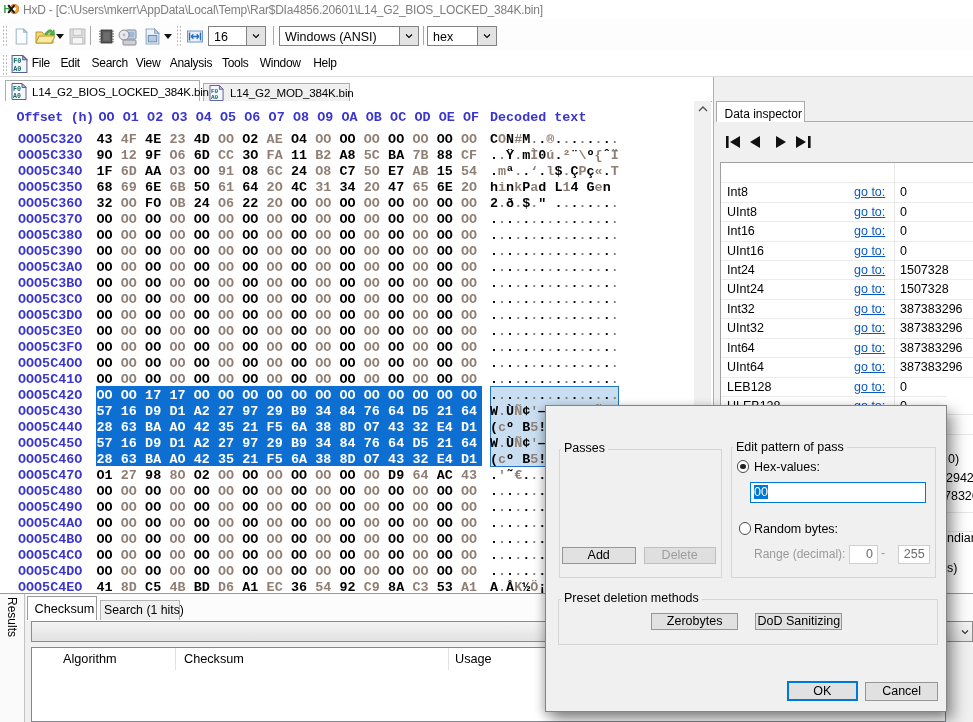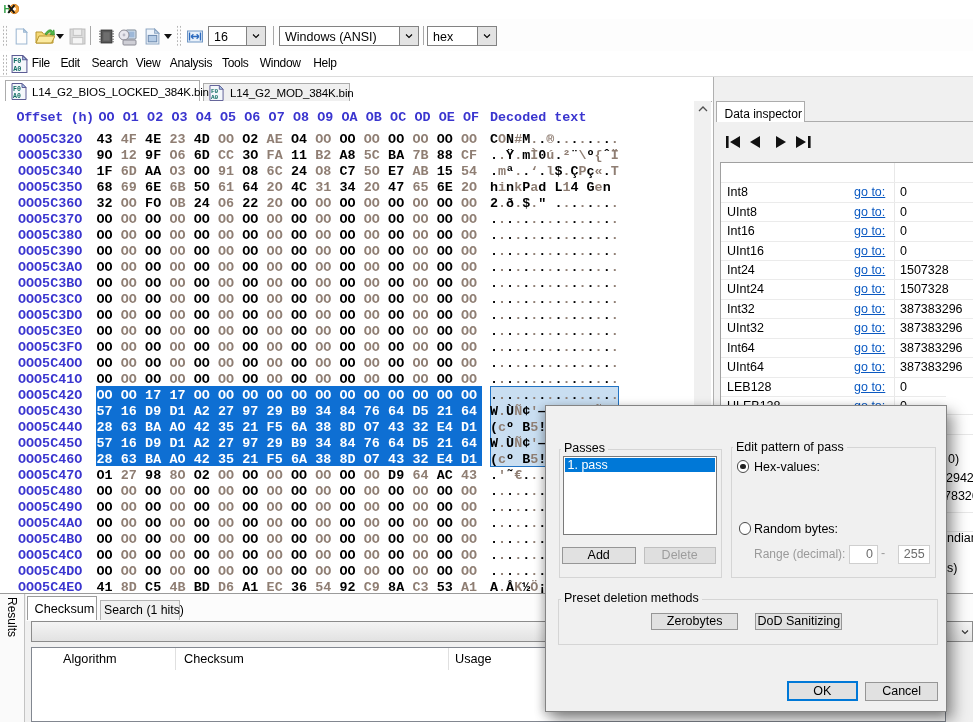--- a/index.html
+++ b/index.html
@@ -79,20 +79,21 @@
 </style></head><body>
 <div id="app">
 
 <div id="title">
  <svg class="abs" style="left:4px;top:2px" width="15" height="14" viewBox="0 0 15 14">
   <text x="-0.5" y="10.5" font-size="10" font-weight="bold" fill="#2e9e44" font-family="Liberation Sans">H</text>
   <circle cx="10.3" cy="7" r="4.6" fill="#f2a33c" stroke="#d57d1b" stroke-width="1"></circle>
   <circle cx="10.3" cy="7" r="1.8" fill="#fff"></circle>
   <path d="M4.2 3.2 L10.5 11 M10.5 3.2 L4.2 11" stroke="#151515" stroke-width="1.9"></path>
  </svg>
+ <span class="txt">HxD - [C:\Users\mkerr\AppData\Local\Temp\Rar$DIa4856.20601\L14_G2_BIOS_LOCKED_384K.bin]</span>
 </div>
 
 <div id="tbar">
  <div class="grip" style="left:2px"></div>
  <svg class="tico" style="left:13px" viewBox="0 0 16 16">
    <path d="M3 1 h7 l3 3 v11 h-10 z" fill="#fdfdfd" stroke="#9db8d2"></path>
    <path d="M10 1 l3 3 h-3 z" fill="#c8dcf0" stroke="#9db8d2"></path>
  </svg>
  <svg class="tico" style="left:35px;width:20px" viewBox="0 0 20 17">
    <path d="M1 4 h6 l1.5 2 H18 v9 H1 z" fill="#f5d876" stroke="#b8962e"></path>
@@ -364,31 +365,30 @@
   <span class="chd" style="left:423px">Usage</span>
   <div class="cline" style="left:143px"></div>
   <div class="cline" style="left:416px"></div>
   <div class="cline" style="left:517px"></div>
  </div>
 </div>
 
 <div id="dlg">
  <div class="grp" style="left:13px;top:42.5px;width:163px;height:129px"></div>
  <span class="grplab" style="left:15px;top:35px">Passes</span>
- <div class="abs" style="left:16.5px;top:49.5px;width:154px;height:79px;background:#fff;border:1px solid #7a7a7a">
-   <div class="abs" style="left:1px;top:1px;right:1px;height:14.5px;background:#0078d7"></div>
-   <span class="abs" style="left:4px;top:1px;font-size:12.5px;color:#fff">1. pass</span>
- </div>
  <div class="btn" style="left:15.7px;top:140.6px;width:74px;height:17px">Add</div>
  <div class="btn dis" style="left:97.7px;top:140.6px;width:72px;height:17px">Delete</div>
 
  <div class="grp" style="left:185.4px;top:41px;width:205px;height:130.5px"></div>
  <span class="grplab" style="left:187px;top:34px">Edit pattern of pass</span>
  <div class="radio on" style="left:190.8px;top:54px"></div>
  <span class="dtxt" style="left:208px;top:53.5px">Hex-values:</span>
+ <div class="abs" style="left:204px;top:76.2px;width:176px;height:21px;background:#fff;border:1px solid #0078d7">
+   <span class="abs" style="left:3px;top:2px;font-size:12.5px;background:#0078d7;color:#fff">00</span>
+ </div>
  <div class="radio" style="left:192.5px;top:116px"></div>
  <span class="dtxt" style="left:208px;top:115.5px">Random bytes:</span>
  <span class="dtxt gray" style="left:208px;top:140.5px;font-size:12px">Range (decimal):</span>
  <div class="abs" style="left:302.9px;top:138.9px;width:29px;height:19.5px;background:#fff;border:1px solid #cfcfcf">
    <span class="abs" style="right:4px;top:1.5px;font-size:12.5px;color:#6d6d6d">0</span>
  </div>
  <span class="dtxt gray" style="left:335px;top:140px">-</span>
  <div class="abs" style="left:351.6px;top:138.9px;width:32px;height:19.5px;background:#fff;border:1px solid #cfcfcf">
    <span class="abs" style="right:4px;top:1.5px;font-size:12.5px;color:#6d6d6d">255</span>
  </div>

